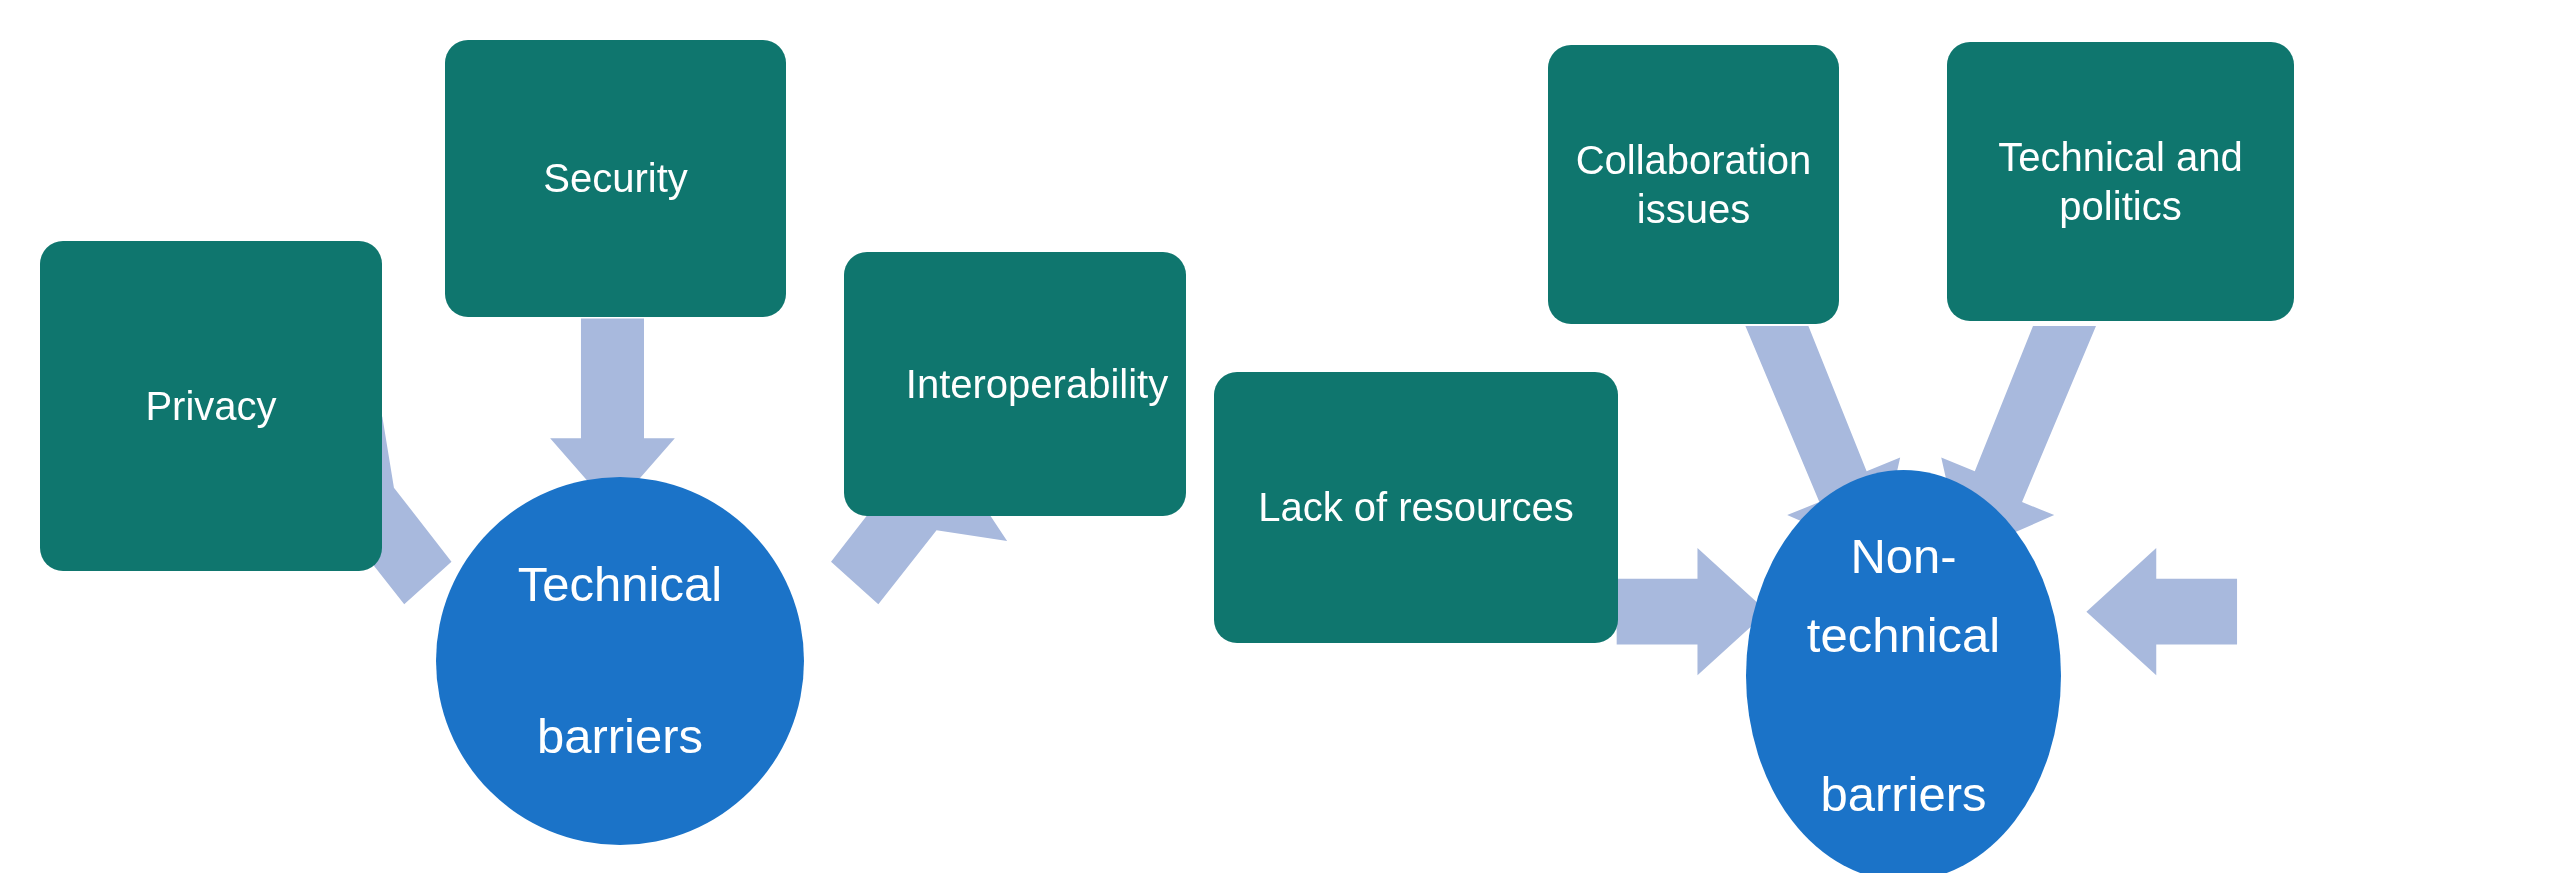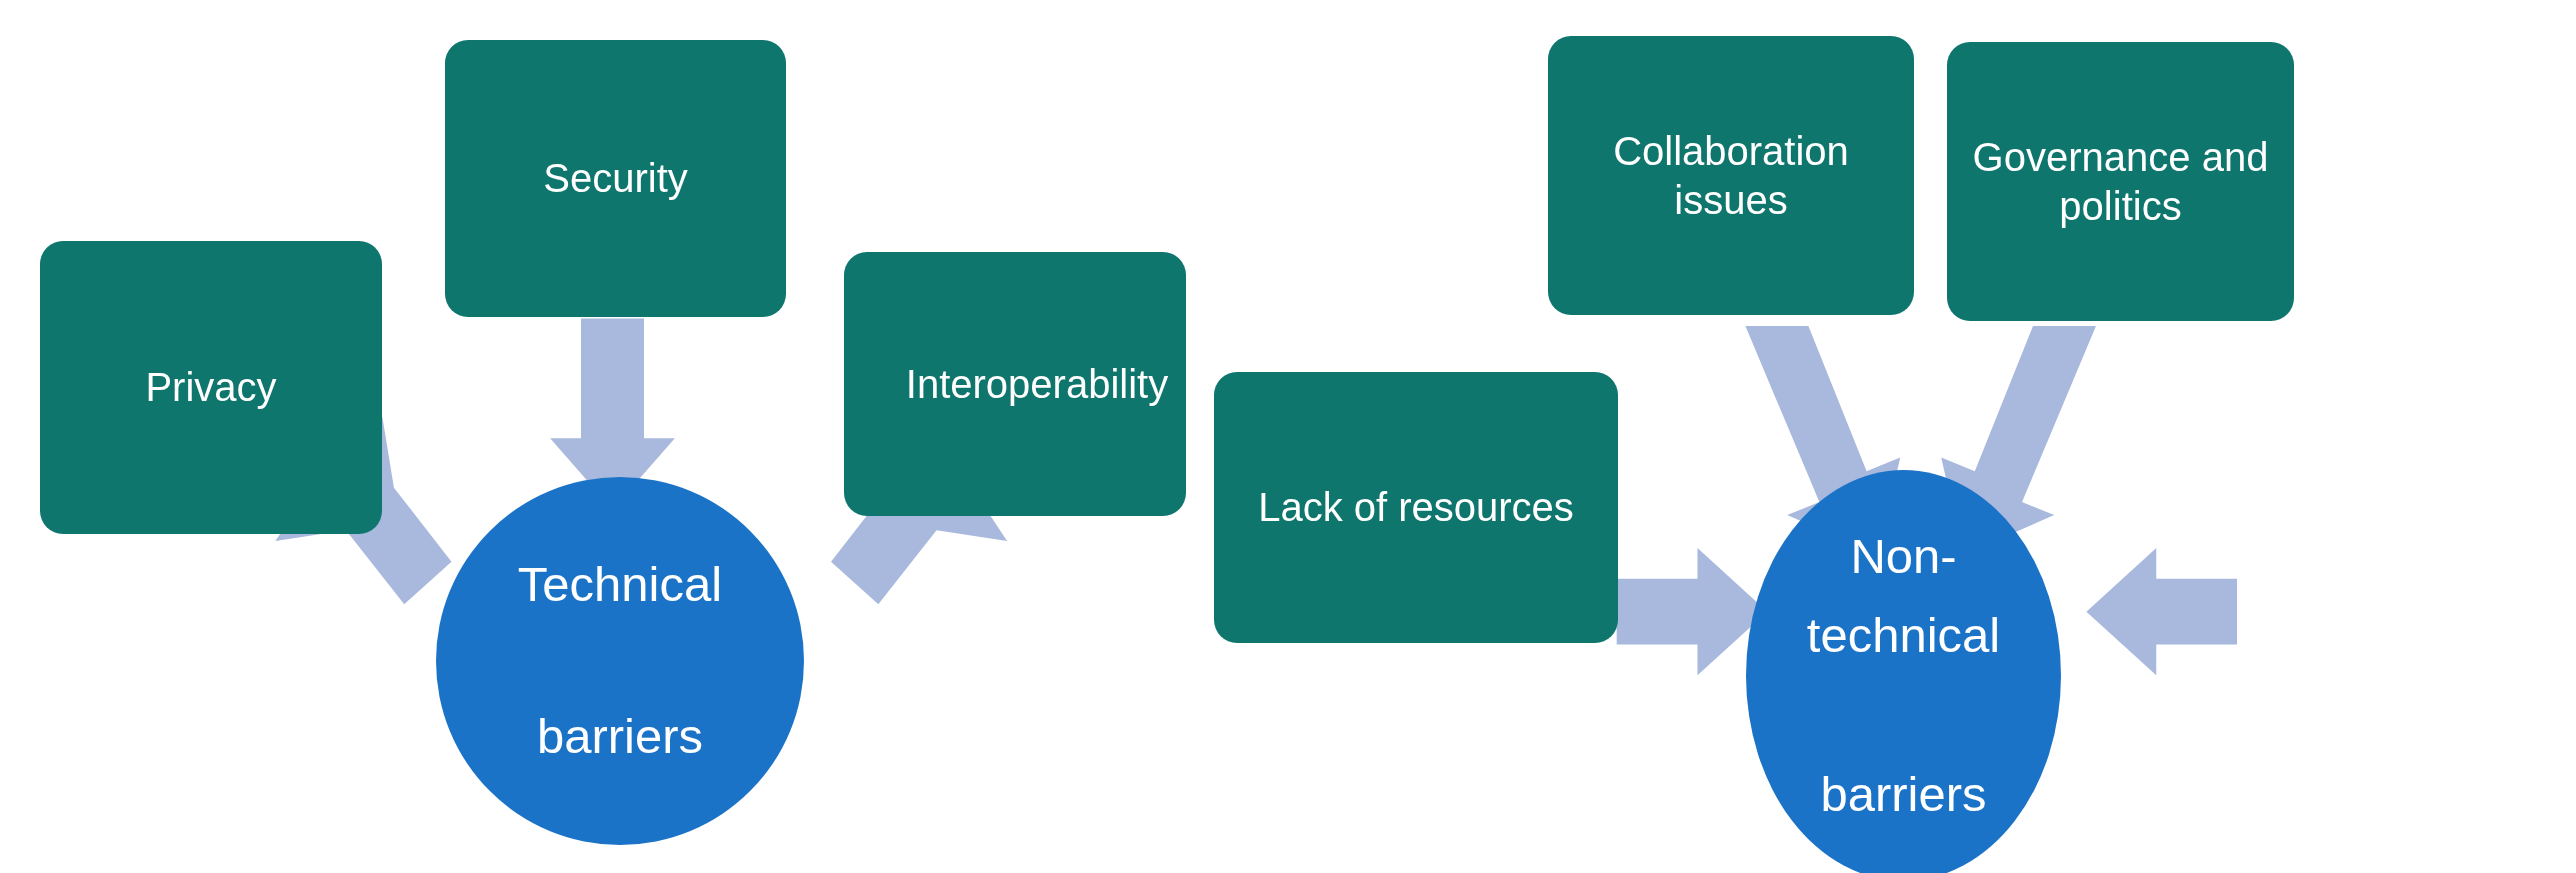--- a/index.html
+++ b/index.html
@@ -69,40 +69,40 @@
     left: 0;
     top: 0;
     width: 100%;
     height: 100%;
     z-index: 2;
     pointer-events: none;
   }
 
   
   #box-privacy {
-    left: 40px; top: 241px; width: 342px; height: 293px;
+    left: 40px; top: 241px; width: 342px; height: 330px;
     font-size: 40px;
   }
   #box-security {
     left: 445px; top: 40px; width: 341px; height: 277px;
     font-size: 40px;
   }
   #box-interoperability {
     left: 844px; top: 252px; width: 342px; height: 264px;
     font-size: 40px;
     padding-left: 44px;
   }
   #circle-technical {
     left: 436px; top: 477px; width: 368px; height: 368px;
     font-size: 49px;
   }
 
   
   #box-collaboration {
-    left: 260px; top: 36px; width: 366px; height: 279px;
+    left: 260px; top: 45px; width: 291px; height: 279px;
     font-size: 40px;
   }
   #box-governance {
     left: 659px; top: 42px; width: 347px; height: 279px;
     font-size: 40px;
   }
   #box-lack-resources {
     left: -74px; top: 372px; width: 404px; height: 271px;
     font-size: 40px;
   }
@@ -191,21 +191,21 @@
         <path d="M 1386 845 L 1268 845 L 1268 800 L 1166 893 L 1268 986 L 1268 941 L 1386 941 Z" fill="#a8b9dd"></path>
       </g>
     </svg>
 
     <div class="node-box" id="box-collaboration">
       <span class="node-label">Collaboration
 issues</span>
     </div>
 
     <div class="node-box" id="box-governance">
-      <span class="node-label">Governance and
+      <span class="node-label">Technical and
 politics</span>
     </div>
 
     <div class="node-box" id="box-lack-resources">
       <span class="node-label">Lack of resources</span>
     </div>
 
 
     <div id="ellipse-nontechnical">
       <span class="node-label">Non-

